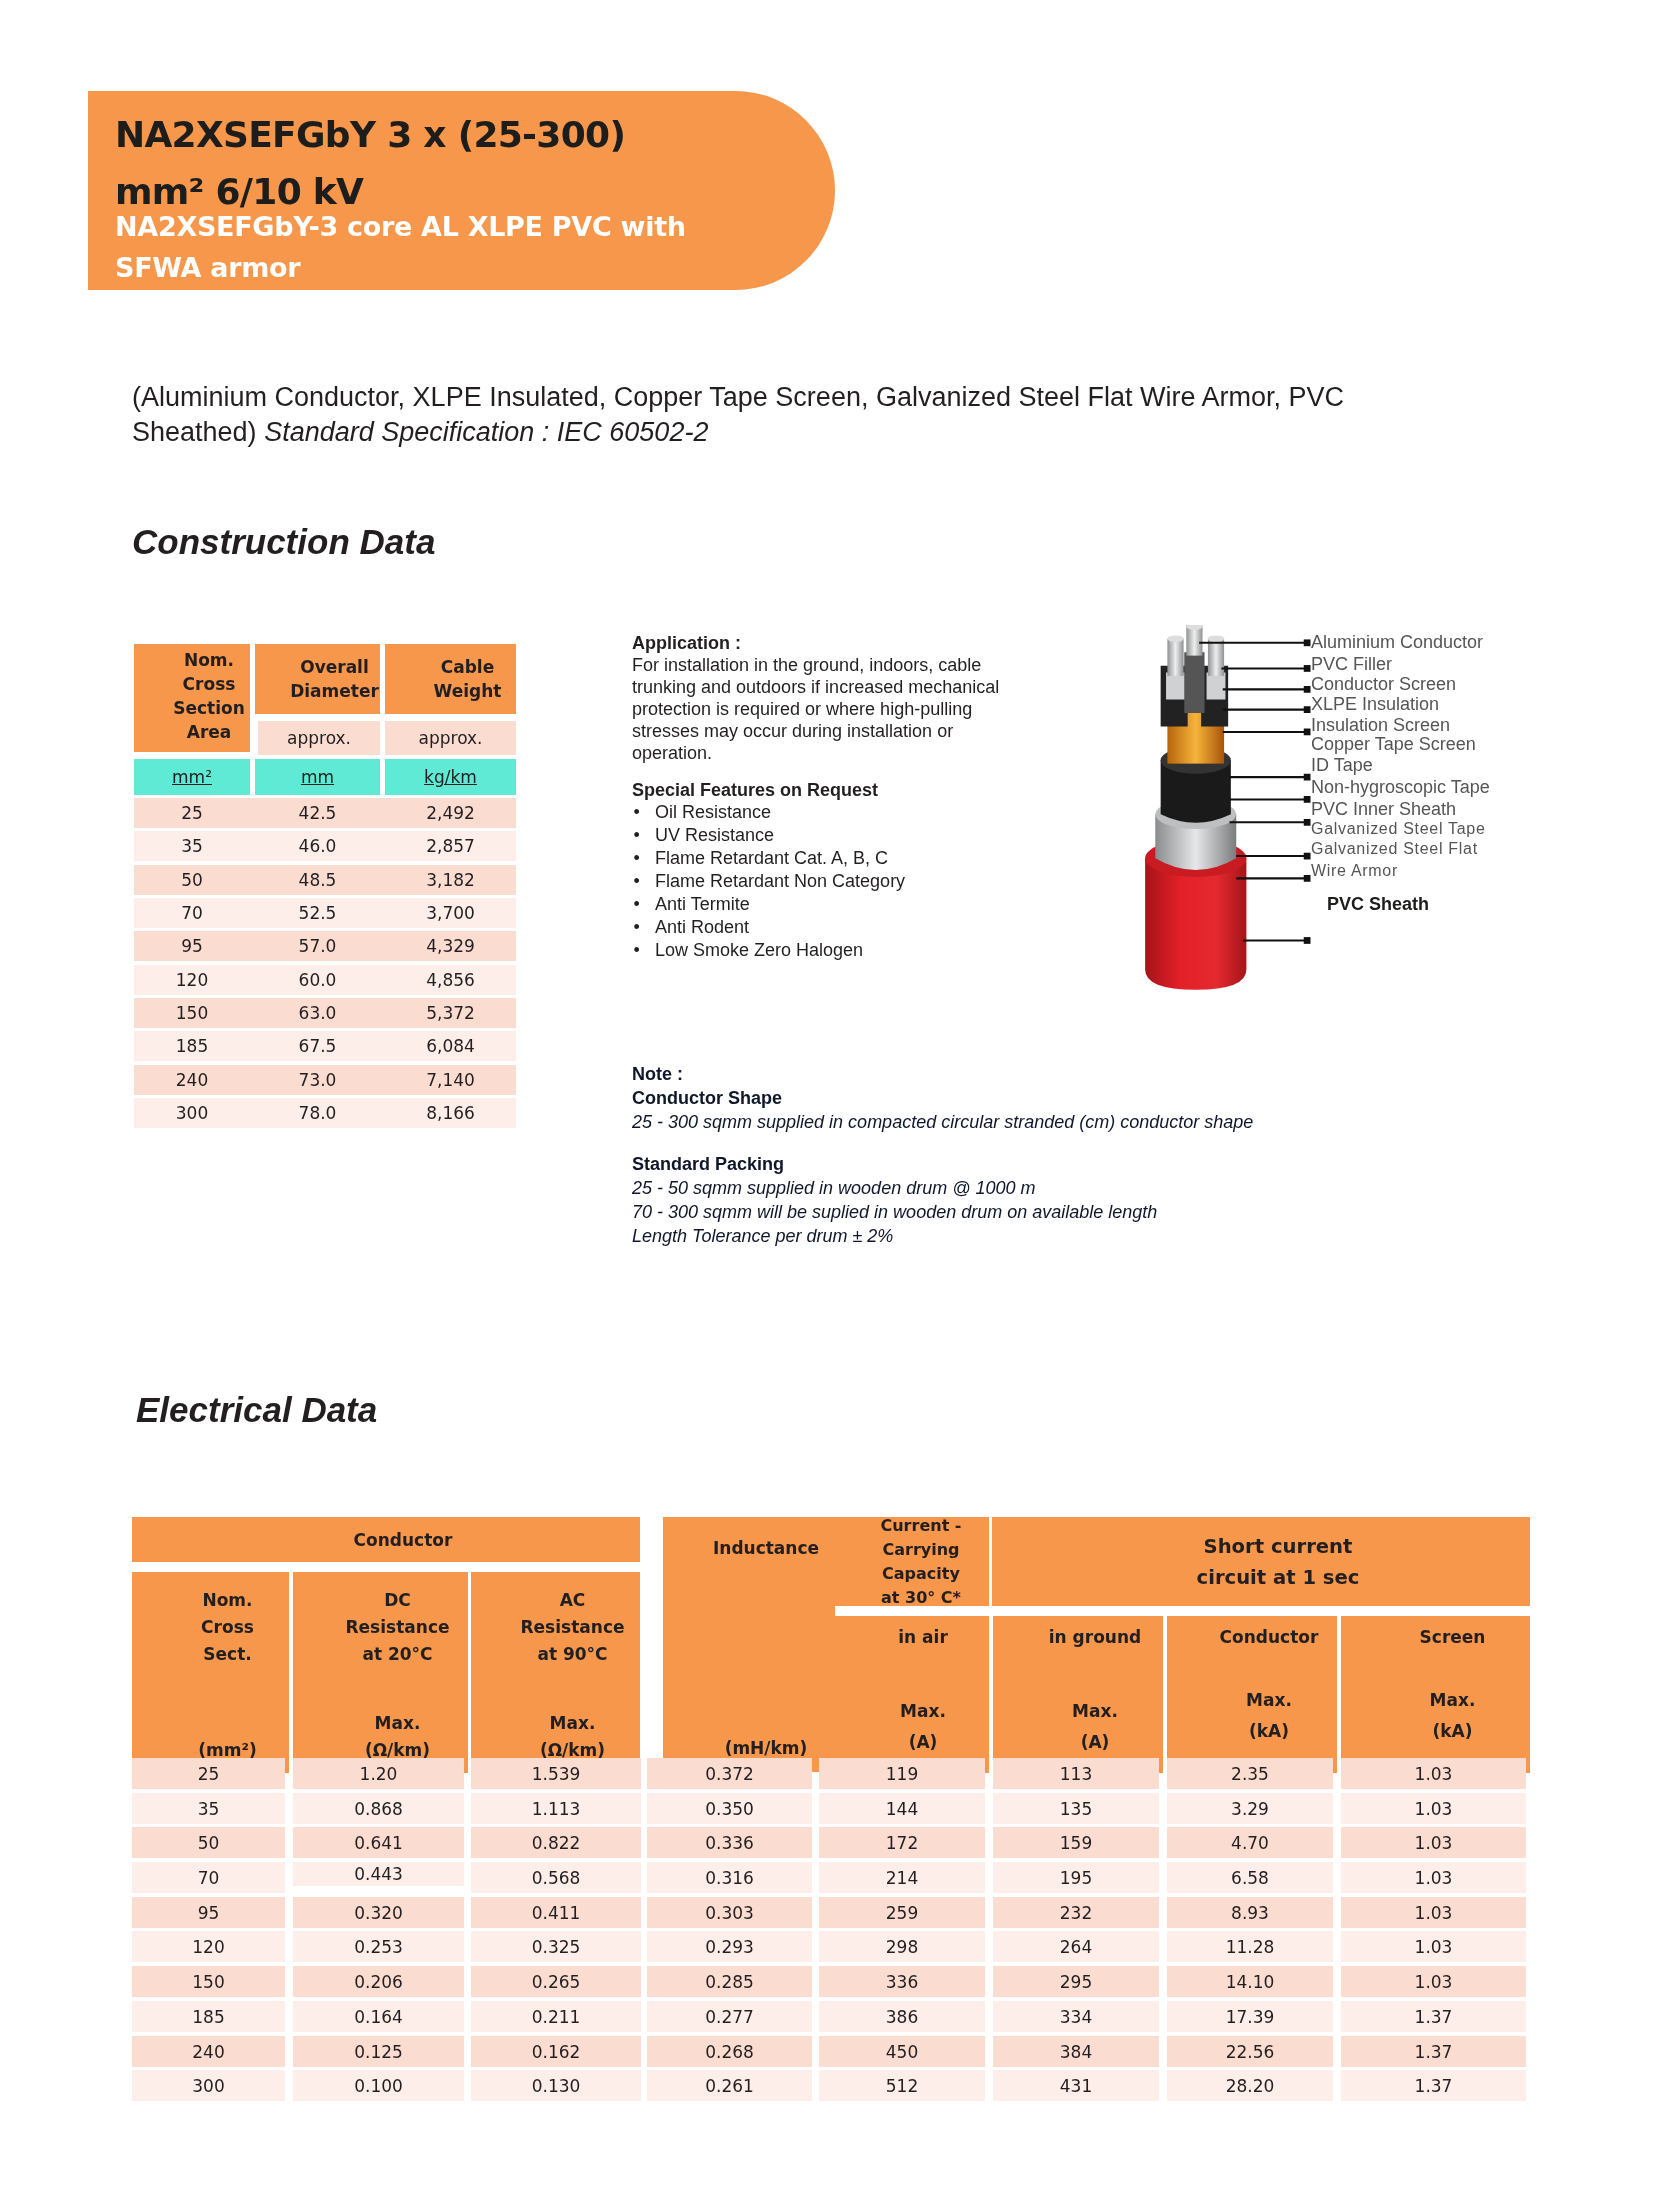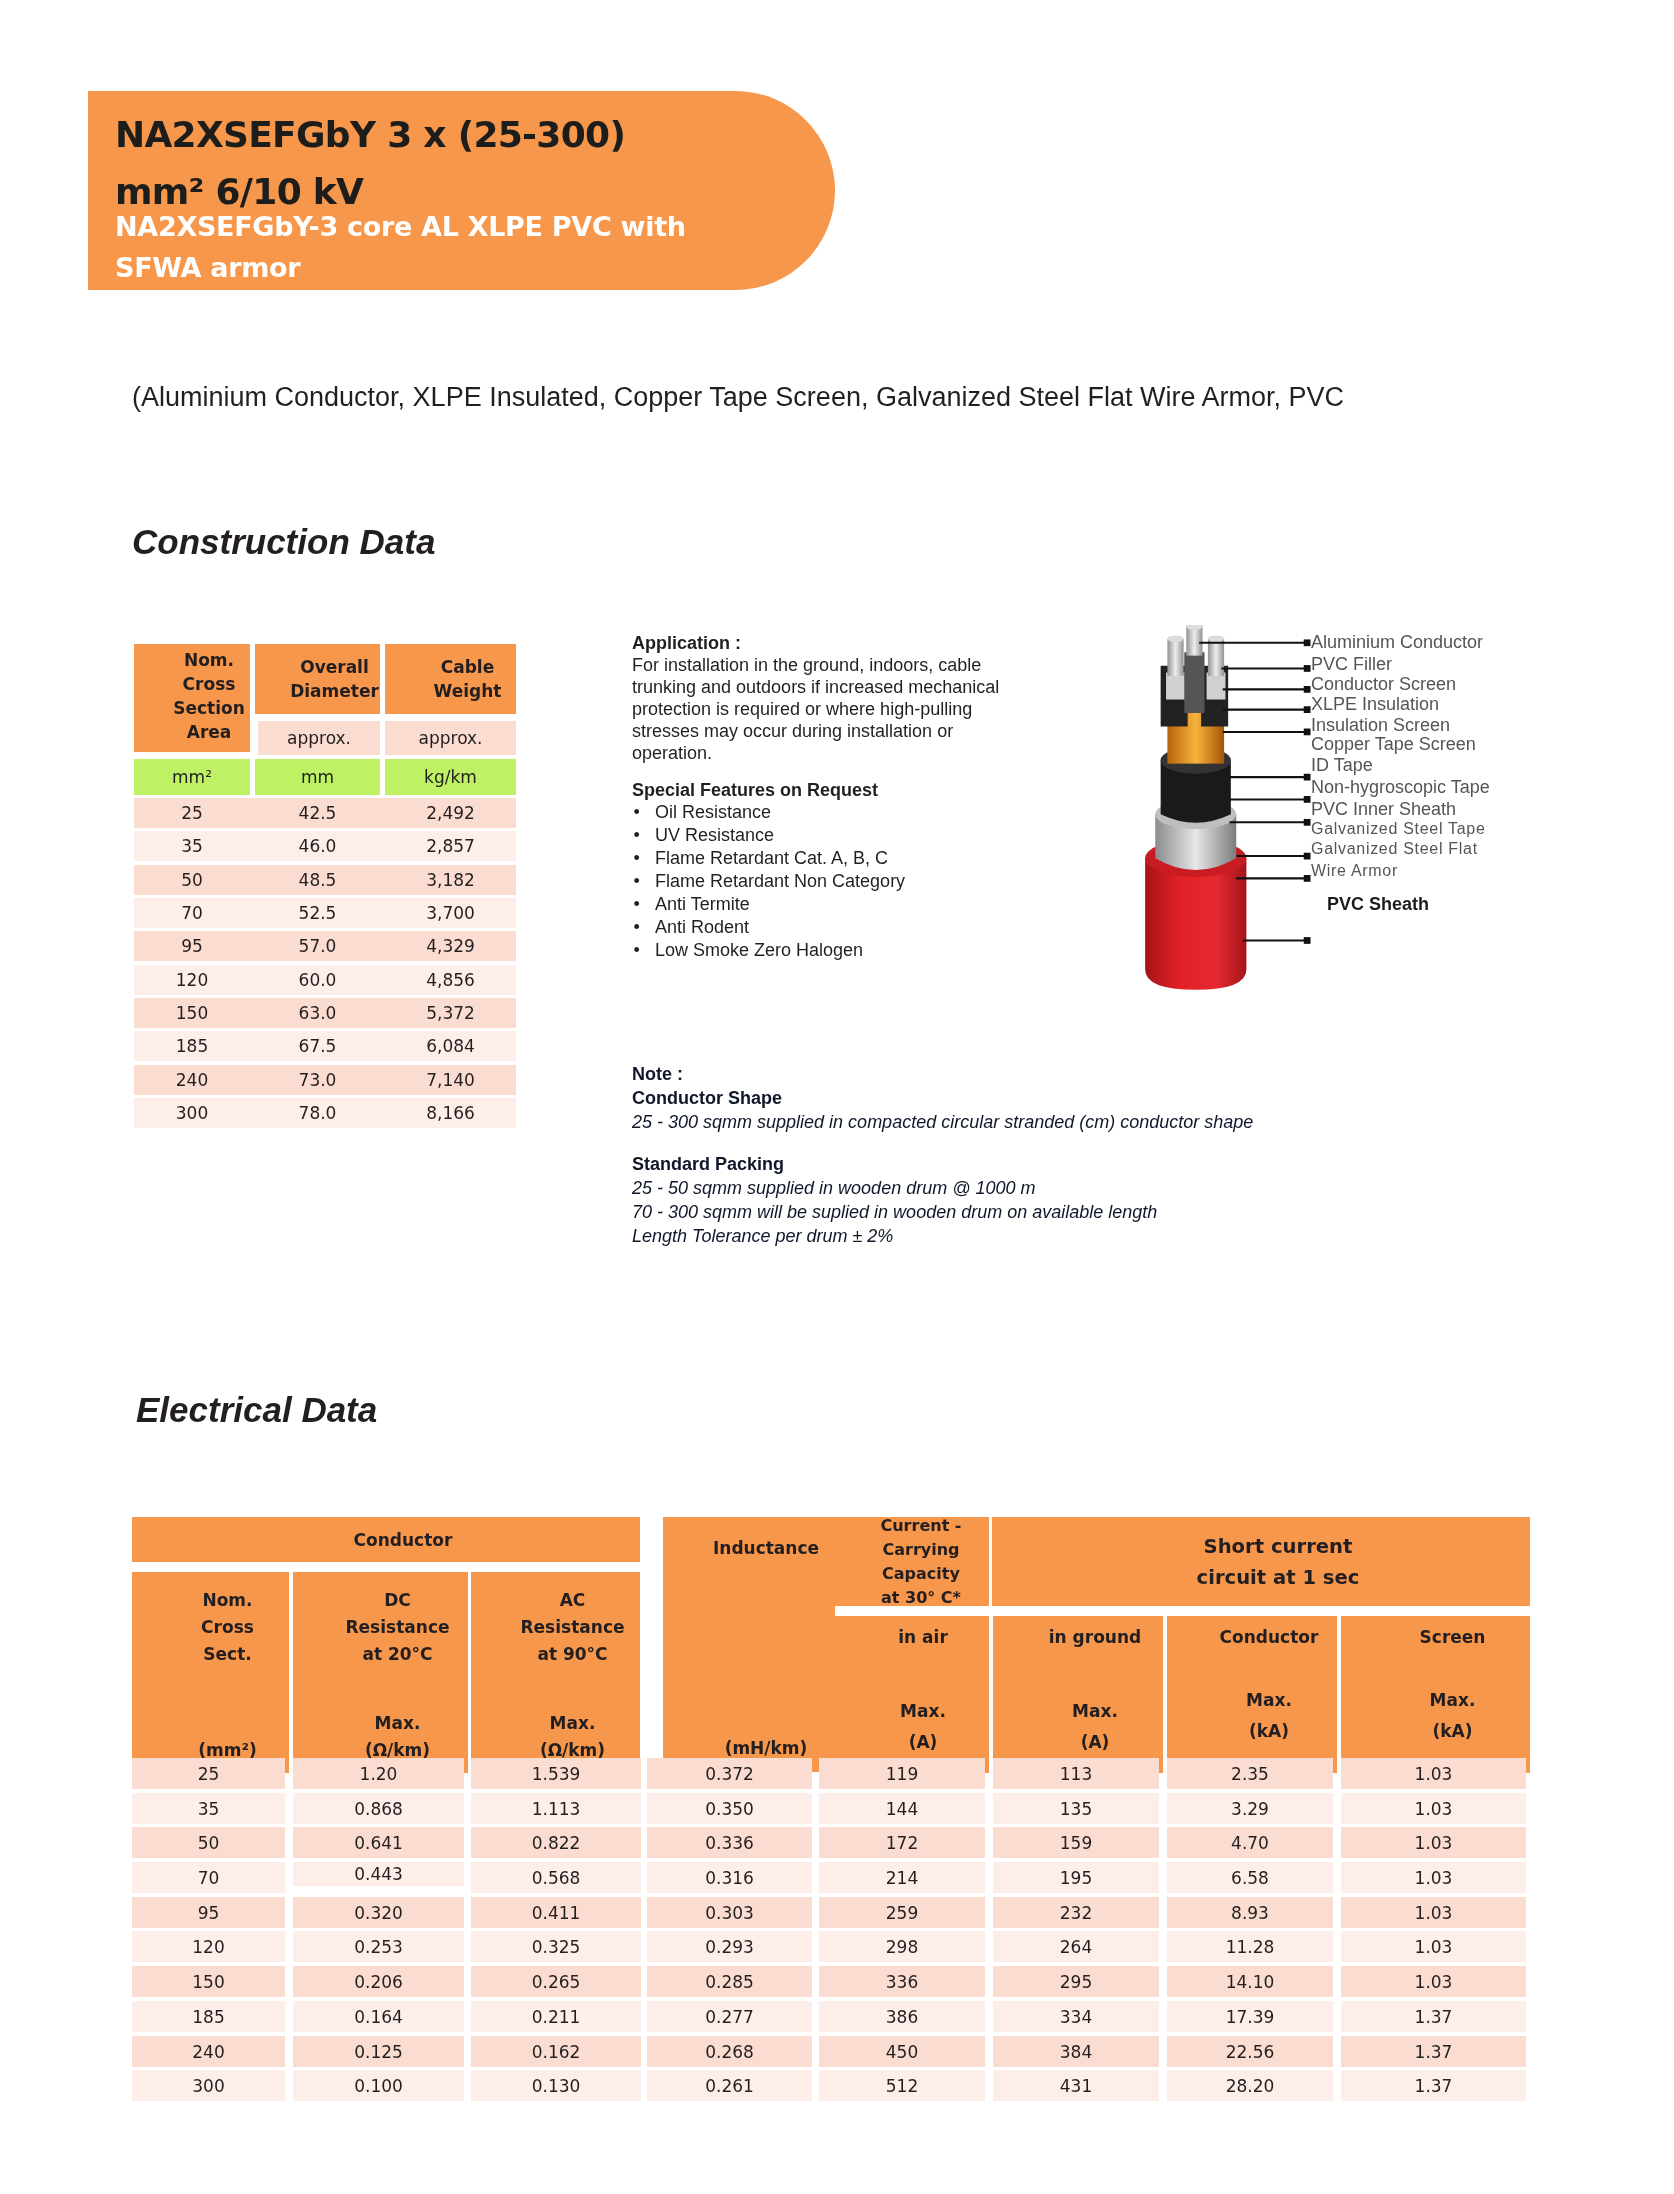--- a/index.html
+++ b/index.html
@@ -13,21 +13,21 @@
   .banner .title { position: absolute; left: 27px; top: 15px; font-family: "DejaVu Sans", sans-serif; font-weight: bold; font-size: 36px; line-height: 57px; color: #1d1d1b; letter-spacing: -0.7px; }
   .banner .subtitle { position: absolute; left: 27px; top: 115px; font-family: "DejaVu Sans", sans-serif; font-weight: bold; font-size: 27px; line-height: 41px; color: #ffffff; letter-spacing: -0.3px; }
 
   .intro { position: absolute; left: 132px; top: 380px; width: 1419px; font-size: 27px; line-height: 35px; color: #231f20; }
   .intro i { font-style: italic; }
 
   .section-title { position: absolute; font-weight: bold; font-style: italic; font-size: 35px; color: #231f20; }
   .cell { position: absolute; display: flex; align-items: center; justify-content: center; text-align: center; font-family: "DejaVu Sans", sans-serif; font-size: 17px; color: #231f20; }
   .hdr { background: #f7974b; font-weight: bold; line-height: 24px; padding-left: 34px; }
   .sub1 { background: #fbdcd1; }
-  .sub2 { background: #bef264; }
+  .sub2 { background: #5eead4; text-decoration: underline; }
   .rowA { background: #fbdcd1; }
   .rowB { background: #fdeee9; }
 
   .app { position: absolute; left: 632px; top: 632px; width: 446px; font-size: 18px; line-height: 22px; color: #231f20; }
   .app .h { font-weight: bold; }
   .app ul { list-style: none; }
   .app li { position: relative; padding-left: 23px; line-height: 23px; }
   .app li::before { content: "•"; position: absolute; left: 1.4px; }
 
   .diagram { position: absolute; left: 1108px; top: 625px; width: 405px; height: 365px; }
@@ -51,20 +51,21 @@
     <div>mm² 6/10 kV</div>
   </div>
   <div class="subtitle">
     <div>NA2XSEFGbY-3 core AL XLPE PVC with</div>
     <div>SFWA armor</div>
   </div>
 </div>
 
 <div class="intro">
   <div>(Aluminium Conductor, XLPE Insulated, Copper Tape Screen, Galvanized Steel Flat Wire Armor, PVC</div>
+  <div><span>Sheathed)</span> <i>Standard Specification : IEC 60502-2</i></div>
 </div>
 
 <div class="section-title" style="left:132px; top:522px;">Construction Data</div>
 
 <div id="ctable">
     <div class="cell hdr" style="left: 134px; top: 644px; width: 116px; height: 108px; align-items: flex-start; padding-top: 4px;">Nom. Cross Section Area</div>
     <div class="cell hdr" style="left:255px;top:644px;width:125px;height:70px;">Overall Diameter</div>
     <div class="cell hdr" style="left:385px;top:644px;width:131px;height:70px;">Cable Weight</div>
     <div class="cell sub1" style="left:258px;top:721px;width:122px;height:34px;">approx.</div>
     <div class="cell sub1" style="left:385px;top:721px;width:131px;height:34px;">approx.</div>

